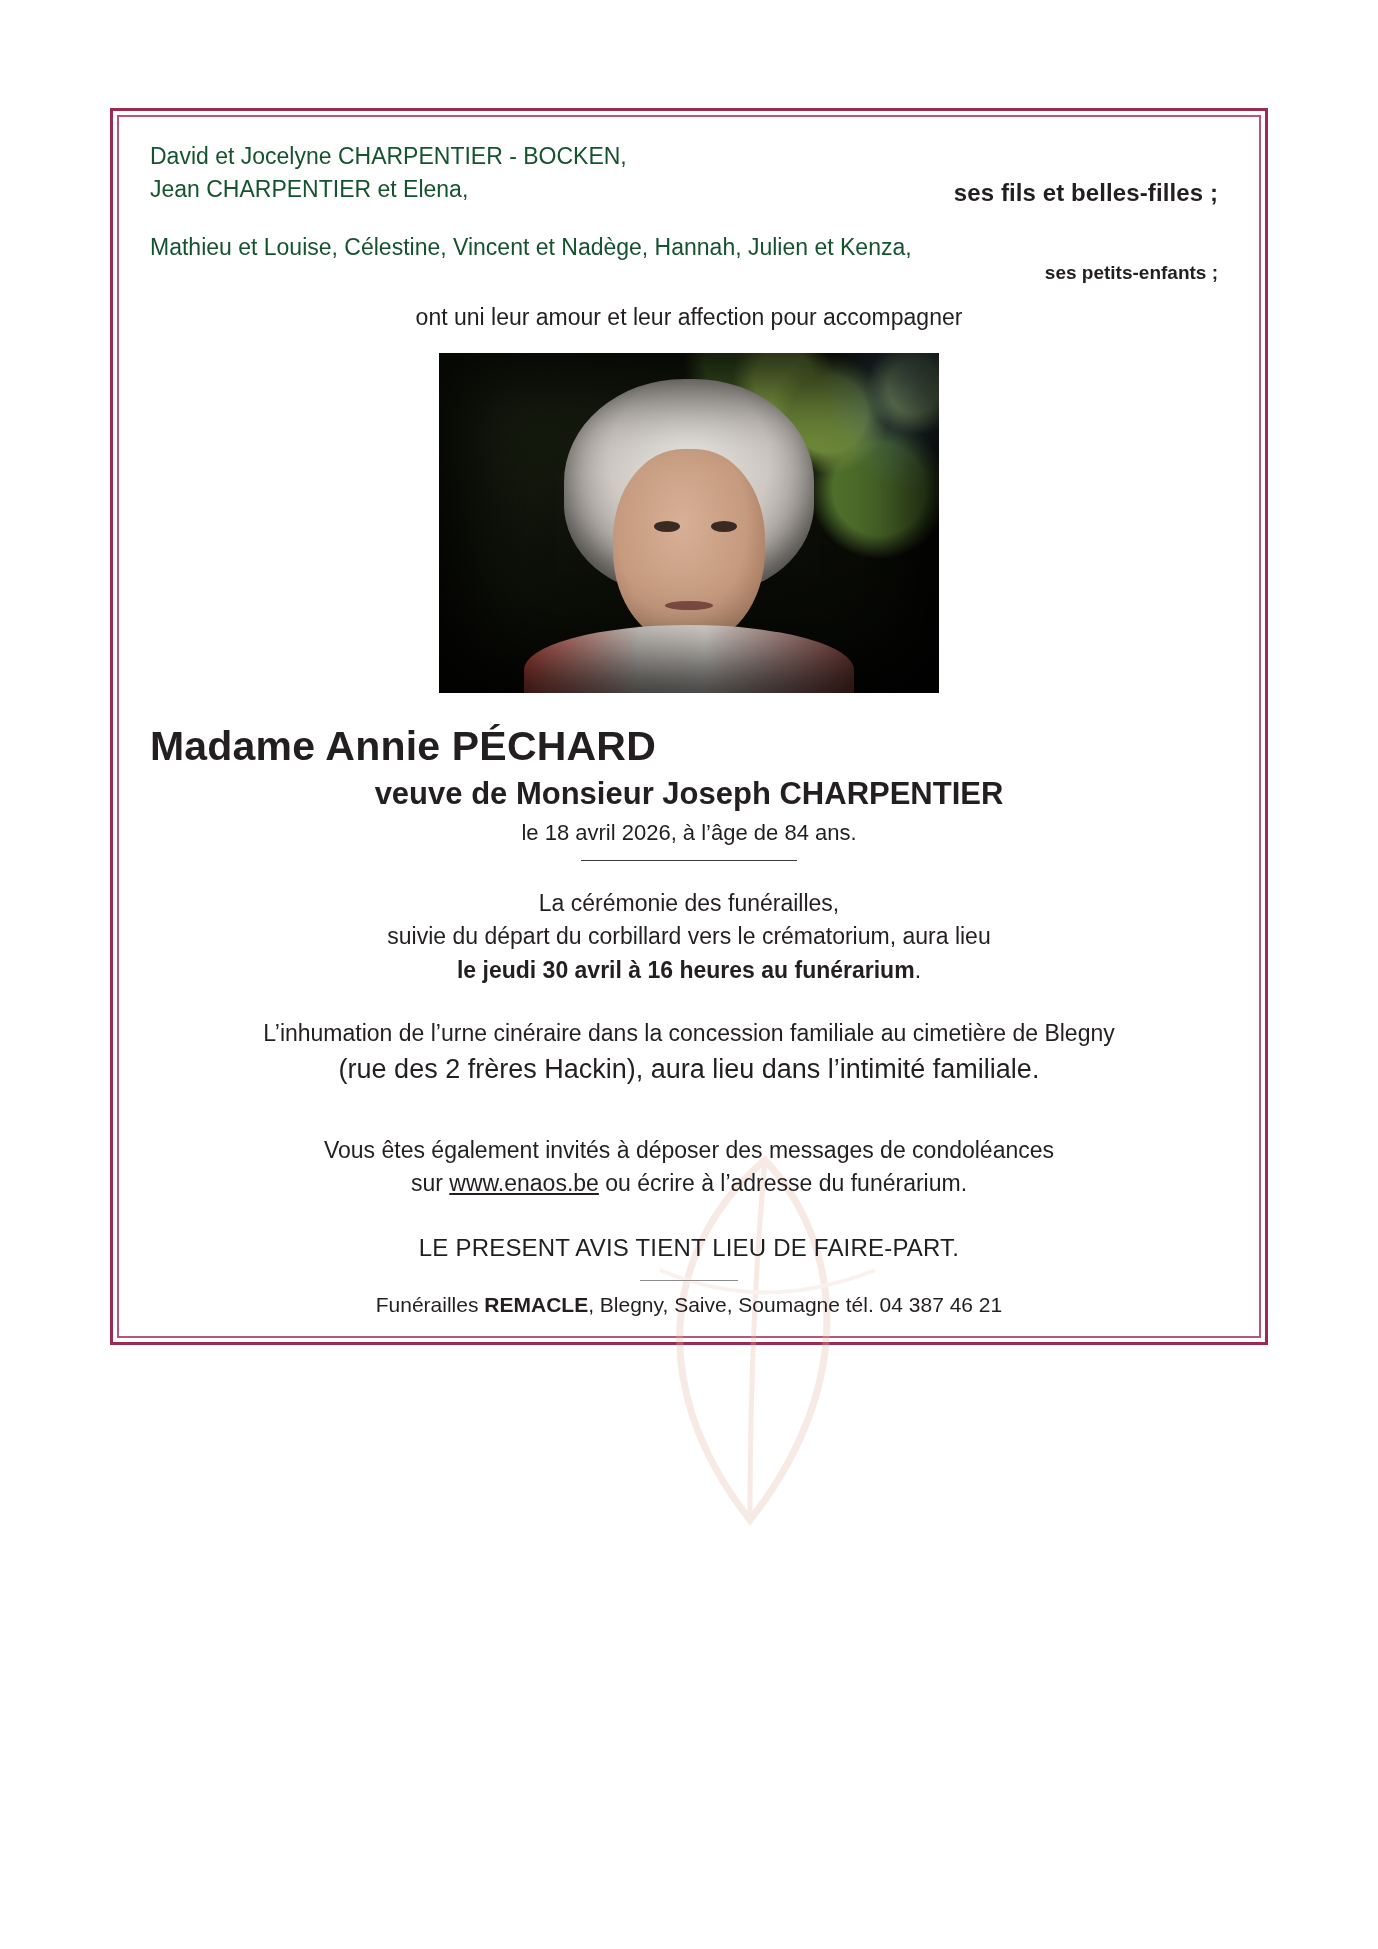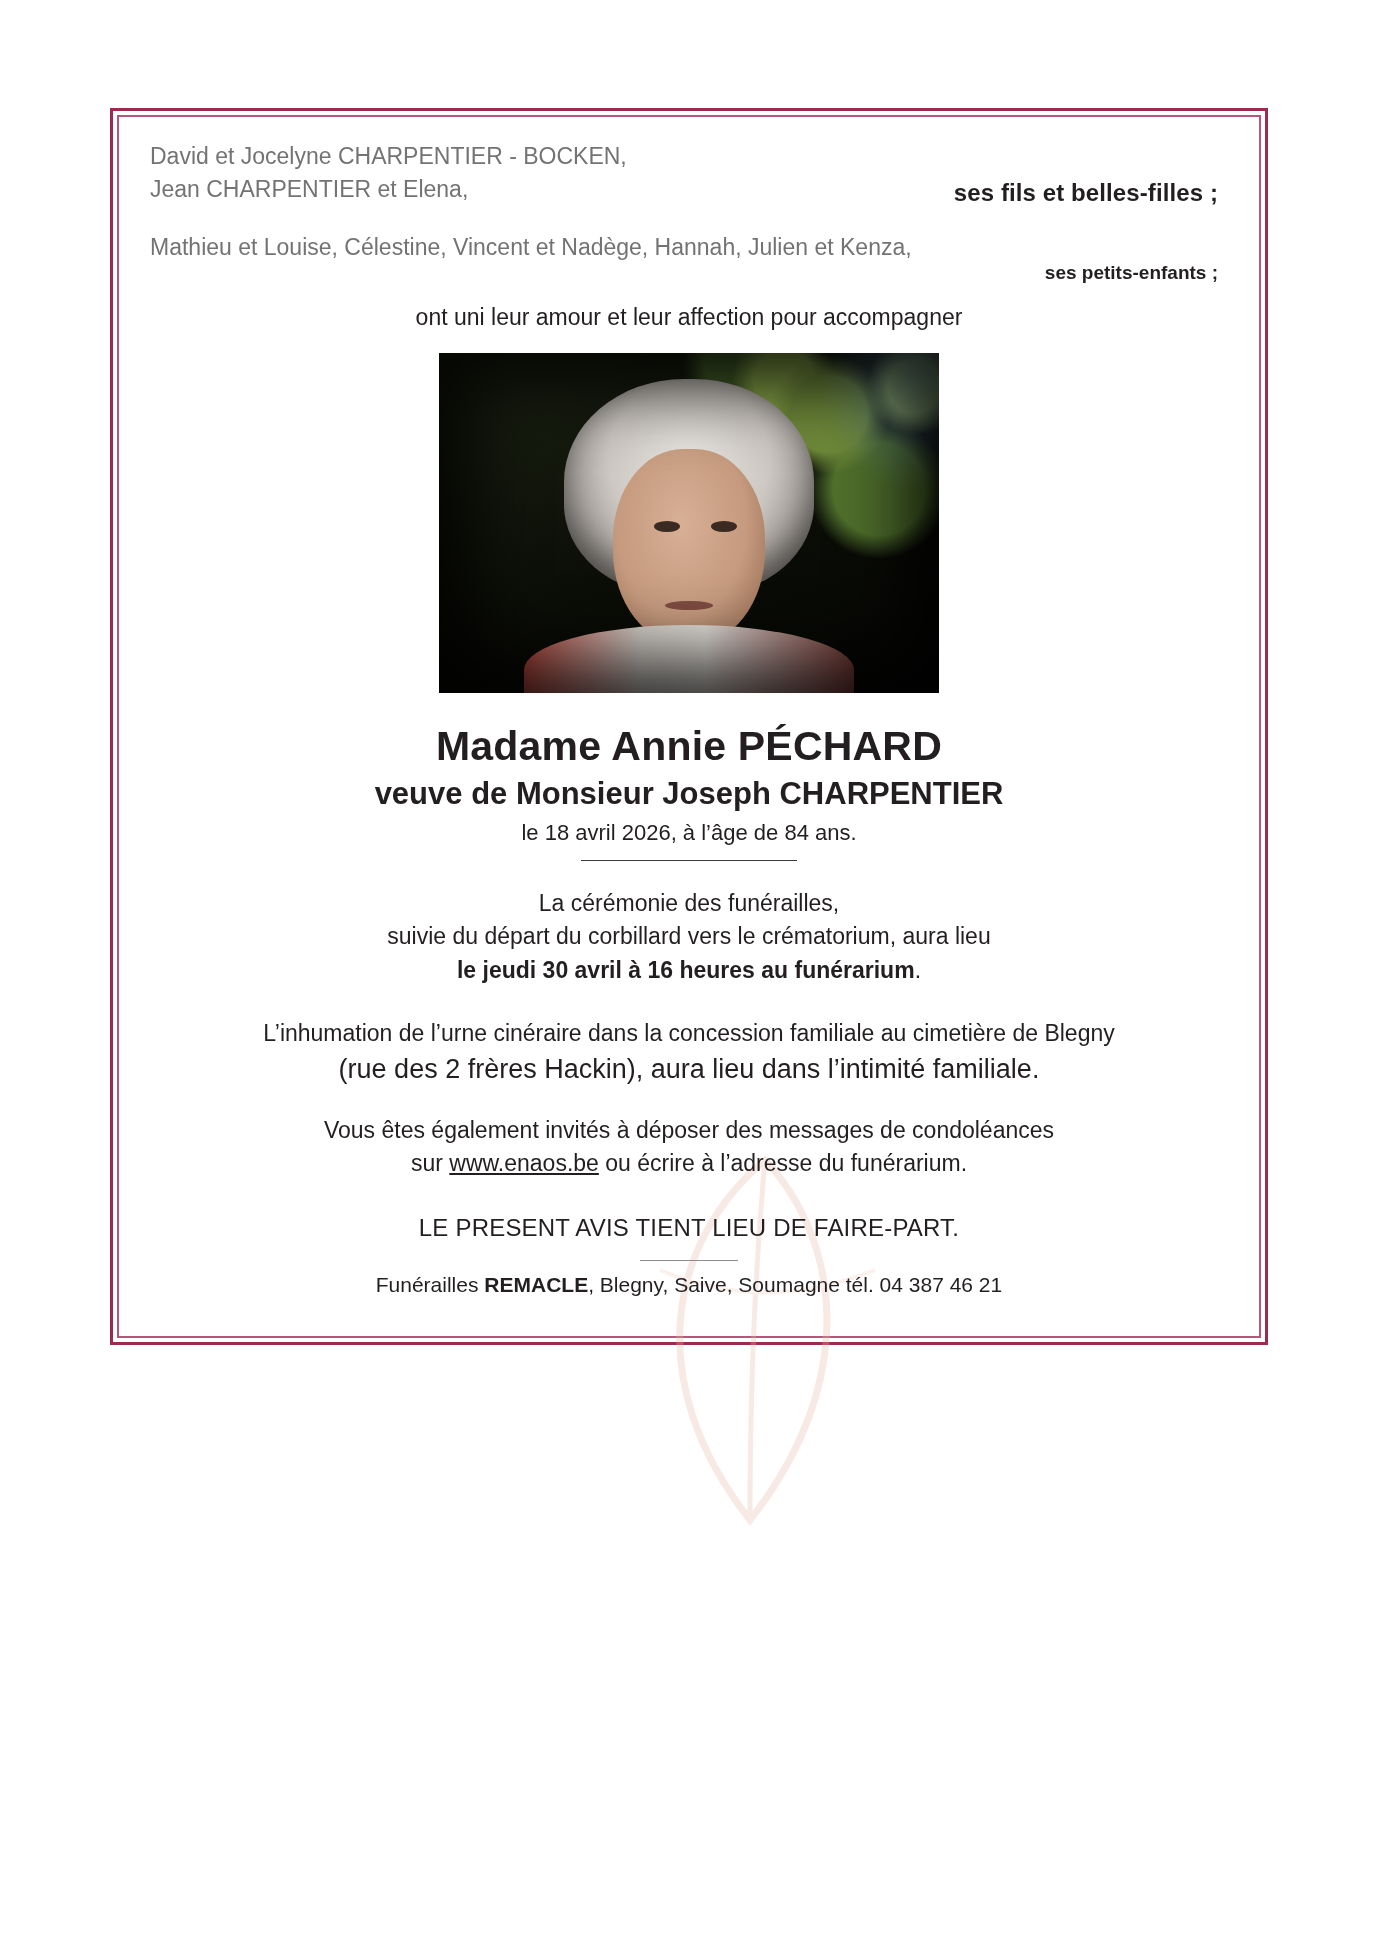--- a/index.html
+++ b/index.html
@@ -59,21 +59,21 @@
     position: absolute;
     left: 150px;
     top: 140px;
     width: 1078px;
     height: 1175px;
   }
 
   .line {
     font-size: 23px;
     line-height: 1.45;
-    color: #737373;
+    color: #14532d;
   }
 
   .relatives-row {
     position: relative;
     margin-bottom: 2px;
   }
   .qualifier {
     position: absolute;
     right: 10px;
     bottom: 0;
@@ -175,21 +175,20 @@
     border-radius: 50% 50% 0 0;
     background: linear-gradient(90deg, #b9493f 0%, #d8d3cd 35%, #e7e3de 55%, #7a3d38 100%);
   }
   .photo .vignette {
     position: absolute;
     inset: 0;
     box-shadow: inset 0 0 70px 34px rgba(0,0,0,.82);
   }
 
   .deceased-name {
-    text-align: center;
     font-size: 41px;
     font-weight: bold;
     margin-top: 30px;
     letter-spacing: 0.2px;
   }
   .spouse {
     text-align: center;
     font-size: 31px;
     margin-top: 6px;
     font-weight: bold;
@@ -295,21 +294,21 @@
       <span class="sub-line">
         <b>le jeudi 30 avril à 16 heures au funérarium</b><span>.</span>
       </span>
     </div>
 
     <div class="para" style="margin-top:30px;">
       <span class="sub-line">L’inhumation de l’urne cinéraire dans la concession familiale au cimetière de Blegny</span>
       <span class="sub-line small" style="font-size:27px;">(rue des 2 frères Hackin), aura lieu dans l’intimité familiale.</span>
     </div>
 
-    <div class="para" style="margin-top:24px;">
+    <div class="para" style="margin-top:44px;">
       <span class="sub-line">Vous êtes également invités à déposer des messages de condoléances</span>
       <span class="sub-line">
         <span>sur </span><span class="underline">www.enaos.be</span><span> ou écrire à l’adresse du funérarium.</span>
       </span>
     </div>
 
     <div class="closing">LE PRESENT AVIS TIENT LIEU DE FAIRE-PART.</div>
 
     <div class="rule-small"></div>
 

